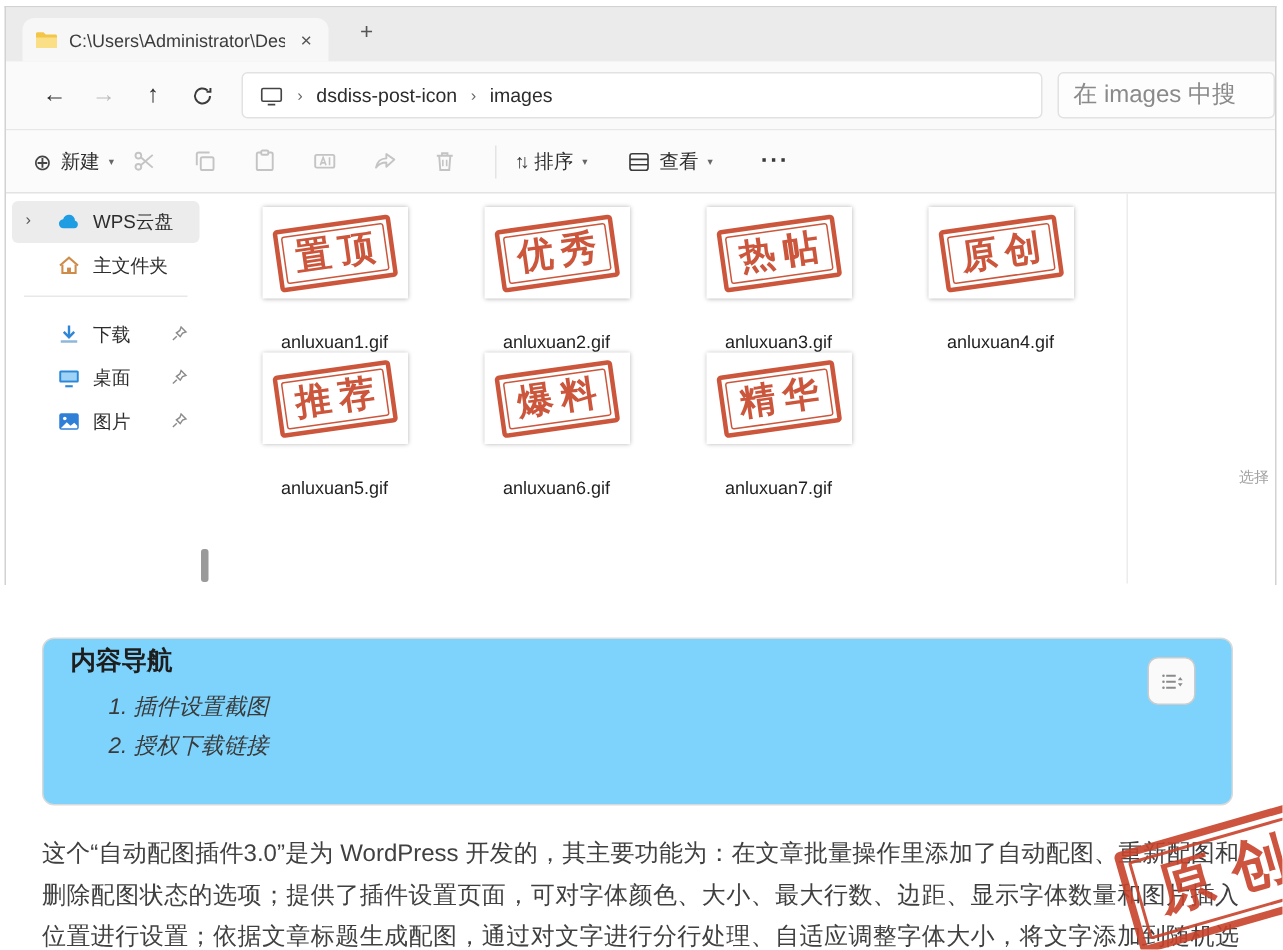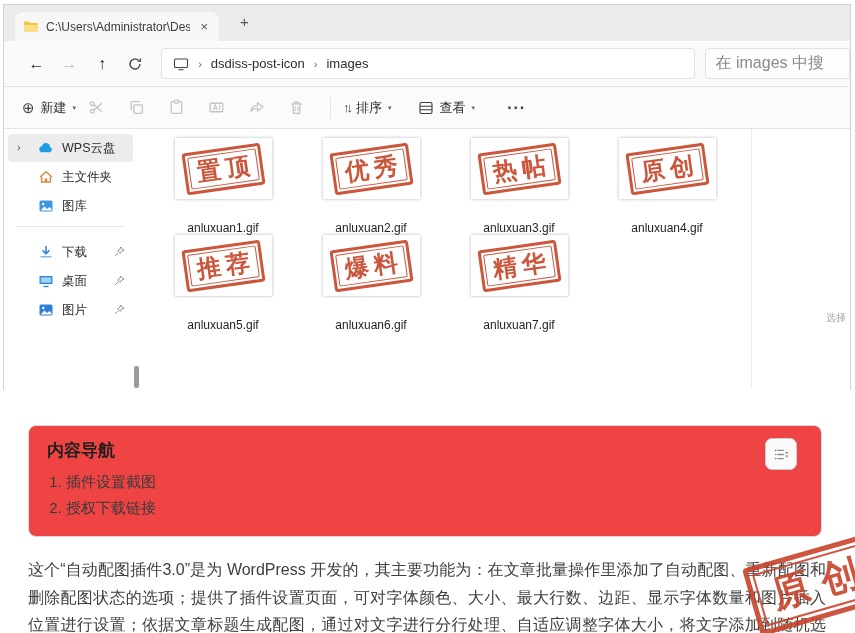--- a/index.html
+++ b/index.html
@@ -90,25 +90,25 @@
     font-size:24px; font-weight:bold; letter-spacing:5px; line-height:1.25;
     color:#c7482c; white-space:nowrap;
   }
   .fname { margin-top:22px; font-size:12px; color:#1f1f1f; }
   .scroll-line { position:absolute; left:747px; top:0; bottom:0; width:1px; background:#ececec; }
   .preview-text { position:absolute; left:822px; top:182px; font-size:10px; color:#a3a3a3; white-space:nowrap; }
 
   
   .toc-box {
     position:absolute; left:28px; top:425px; width:794px; height:112px;
-    border:1px solid #d9d9d9; border-radius:8px; background:#ef4444;
-    padding:13px 18px;
+    border:1px solid #d9d9d9; border-radius:8px; background:#7dd3fc;
+    padding:3px 18px;
   }
   .toc-title { font-size:17px; font-weight:bold; color:#1e1e1e; }
-  .toc-list { margin:7px 0 0 19px; font-size:15px; color:#3a3a3a; line-height:26px; }
+  .toc-list { margin:7px 0 0 42px; font-size:15px; color:#3a3a3a; line-height:26px;font-style:italic; }
   .toc-toggle {
     position:absolute; right:24px; top:12px; width:32px; height:32px;
     border:1px solid #cccccc; border-radius:7px; background:#fafafa;
     display:flex; align-items:center; justify-content:center;
   }
 
   .article-p {
     position:absolute; left:28px; top:556px; width:798px;
     font-size:16px; line-height:27.5px; color:#404040; text-align:justify;
   }
@@ -244,30 +244,20 @@
       <div class="sb-item">
         <span>
           <svg width="16" height="16" viewBox="0 0 16 16">
               <path d="M2 8l6-5.2L14 8" fill="none" stroke="#cf8c49" stroke-width="1.4"></path>
               <path d="M3.6 7.4V13h8.8V7.4" fill="#fff" stroke="#cf8c49" stroke-width="1.4"></path>
               <rect x="6.7" y="9.4" width="2.6" height="3.6" fill="#cf8c49"></rect>
             </svg>
         </span>
         <span>主文件夹</span>
       </div>
-      <div class="sb-item">
-        <span>
-          <svg width="16" height="16" viewBox="0 0 16 16">
-              <rect x="1.5" y="2.5" width="13" height="11" rx="1.5" fill="#3c95e0"></rect>
-              <circle cx="5.2" cy="6" r="1.2" fill="#fff"></circle>
-              <path d="M2.5 12.5l4-4 2.5 2.4 2.5-2 2 2v1.6z" fill="#fff"></path>
-            </svg>
-        </span>
-        <span>图库</span>
-      </div>
       <div class="sb-divider"></div>
       <div class="sb-item">
         <span>
           <svg width="16" height="16" viewBox="0 0 16 16">
               <path d="M8 2v7.2" stroke="#2f86d6" stroke-width="1.6"></path>
               <path d="M4.5 6.3L8 9.8l3.5-3.5" fill="none" stroke="#2f86d6" stroke-width="1.6"></path>
               <path d="M2.5 12.7h11" stroke="#8fb7d9" stroke-width="1.6"></path>
             </svg>
         </span>
         <span>下载</span>

